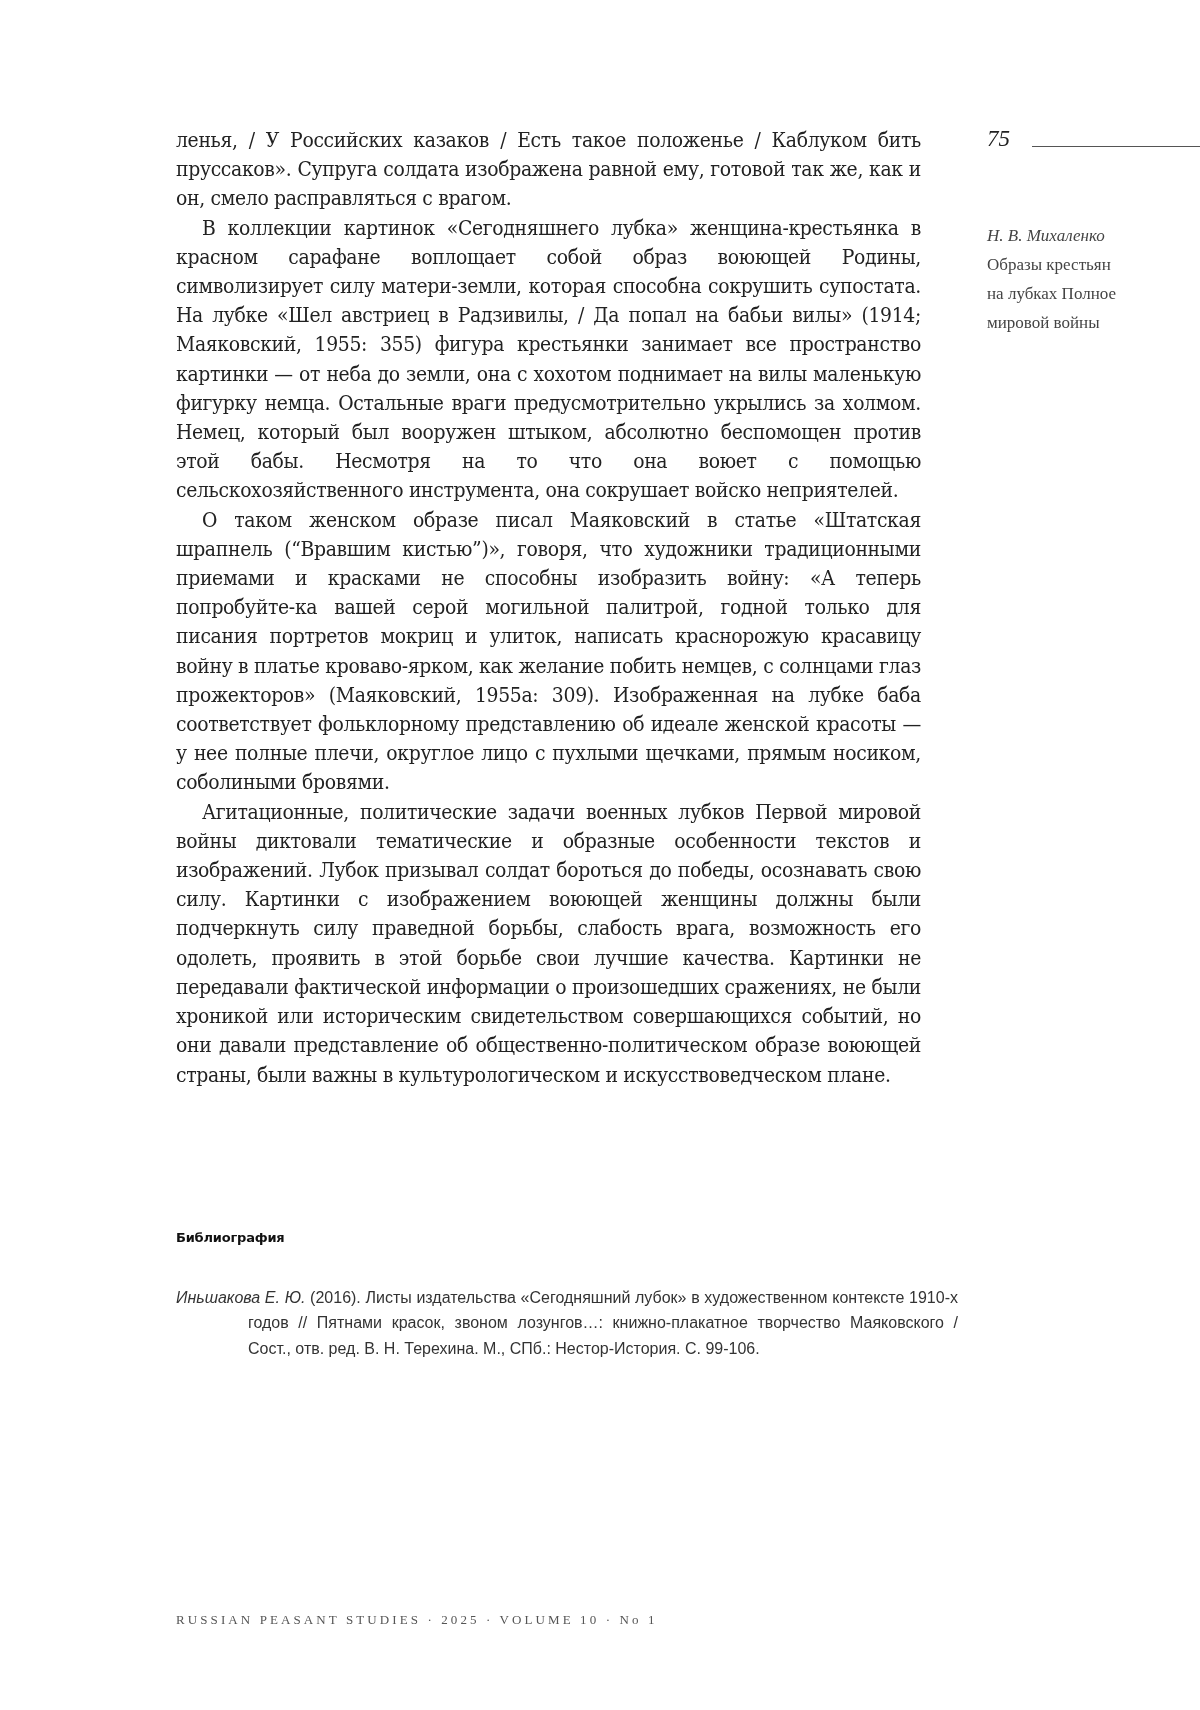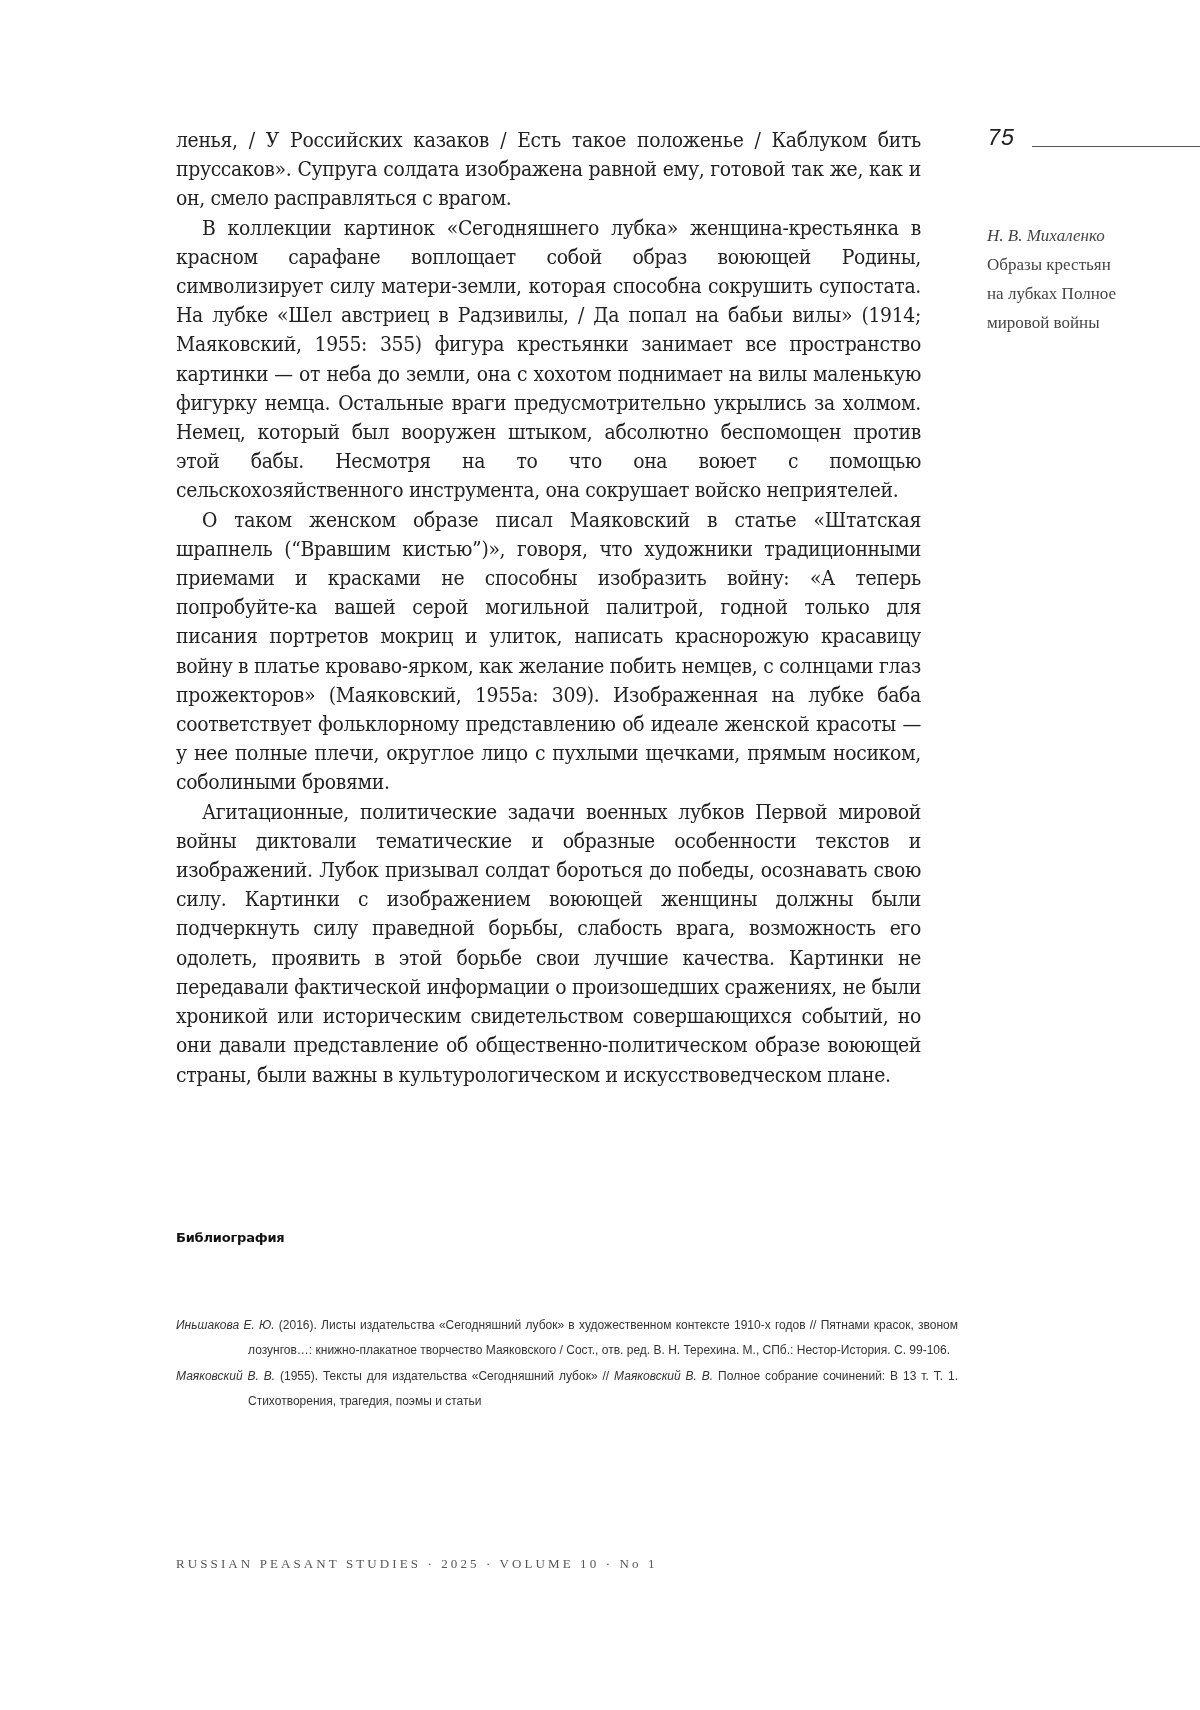--- a/index.html
+++ b/index.html
@@ -11,43 +11,43 @@
     text-align: justify; color: #222;
     transform: scaleX(0.96); transform-origin: left top;
   }
   .body-col p { margin: 0; text-indent: 0; hyphens: manual; }
   .body-col p.indent { text-indent: 27px; }
   .margin-head {
     position: absolute; left: 987px; top: 126px; width: 213px; height: 34px;
   }
   .page-num {
     position: absolute; left: 0; top: 0;
-    font-family: Liberation Mono, monospace; font-style: italic;
+    font-family: Liberation Serif, serif; font-style: italic;
     font-size: 23px; color: #222;
   }
   .rule { position: absolute; left: 45px; right: 0; top: 20px; border-top: 1.3px solid #555; }
   .margin-note {
     position: absolute; left: 987px; top: 193px; width: 200px;
     font-family: "Liberation Serif", "DejaVu Serif", serif; font-size: 17px; line-height: 29px; color: #444;
   }
   .margin-note .author { font-style: italic; margin-top: 28px; }
   .biblio-title {
     position: absolute; left: 176px; top: 1230px;
     font-family: "DejaVu Sans", "Liberation Sans", sans-serif; font-weight: bold;
     font-size: 13px; color: #111; letter-spacing: -0.2px;
   }
   .biblio {
     position: absolute; left: 176px; top: 1285px; width: 782px;
     font-family: "Liberation Sans", "DejaVu Sans", sans-serif;
-    font-size: 12px; line-height: 25.4px; color: #333; margin-top: 28px;
+    font-size: 16px; line-height: 25.4px; color: #333;
   }
   .biblio .entry { padding-left: 72px; text-indent: -72px; text-align: justify; }
   .biblio .ital { font-style: italic; }
   .footer {
-    position: absolute; left: 176px; top: 1556px;
+    position: absolute; left: 176px; top: 1612px;
     font-family: "Liberation Serif", "DejaVu Serif", serif;
     font-size: 13px; letter-spacing: 3.1px; color: #555;
   }
 </style>
 </head>
 <body>
 
 <div class="margin-head">
   <span class="page-num">75</span>
   <div class="rule"></div>
@@ -66,18 +66,15 @@
   <p class="indent">О таком женском образе писал Маяковский в статье «Штатская шрапнель (“Вравшим кистью”)», говоря, что художники традиционными приемами и красками не способны изобразить войну: «А теперь попробуйте-ка вашей серой могильной палитрой, годной только для писания портретов мокриц и улиток, написать краснорожую красавицу войну в платье кроваво-ярком, как желание побить немцев, с солнцами глаз прожекторов» (Маяковский, 1955a: 309). Изображенная на лубке баба соответствует фольклорному представлению об идеале женской красоты — у нее полные плечи, округлое лицо с пухлыми щечками, прямым носиком, соболиными бровями.</p>
   <p class="indent">Агитационные, политические задачи военных лубков Первой мировой войны диктовали тематические и образные особенности текстов и изображений. Лубок призывал солдат бороться до победы, осознавать свою силу. Картинки с изображением воюющей женщины должны были подчеркнуть силу праведной борьбы, слабость врага, возможность его одолеть, проявить в этой борьбе свои лучшие качества. Картинки не передавали фактической информации о произошедших сражениях, не были хроникой или историческим свидетельством совершающихся событий, но они давали представление об общественно-политическом образе воюющей страны, были важны в культурологическом и искусствоведческом плане.</p>
 </div>
 
 <div class="biblio-title">Библиография</div>
 
 <div class="biblio">
   <div class="entry">
     <span class="ital">Иньшакова Е. Ю.</span><span> (2016). Листы издательства «Сегодняшний лубок» в художественном контексте 1910-х годов // Пятнами красок, звоном лозунгов…: книжно-плакатное творчество Маяковского / Сост., отв. ред. В. Н. Терехина. М., СПб.: Нестор-История. С. 99-106.</span>
   </div>
-  <div class="entry">
-    <span class="ital">Маяковский В. В.</span><span> (1955). Тексты для издательства «Сегодняшний лубок» // </span><span class="ital">Маяковский В. В.</span><span> Полное собрание сочинений: В 13 т. Т. 1. Стихотворения, трагедия, поэмы и статьи</span>
-  </div>
 </div>
 
 <div class="footer">RUSSIAN PEASANT STUDIES · 2025 · VOLUME 10 · No 1</div>
 
 </body></html>

